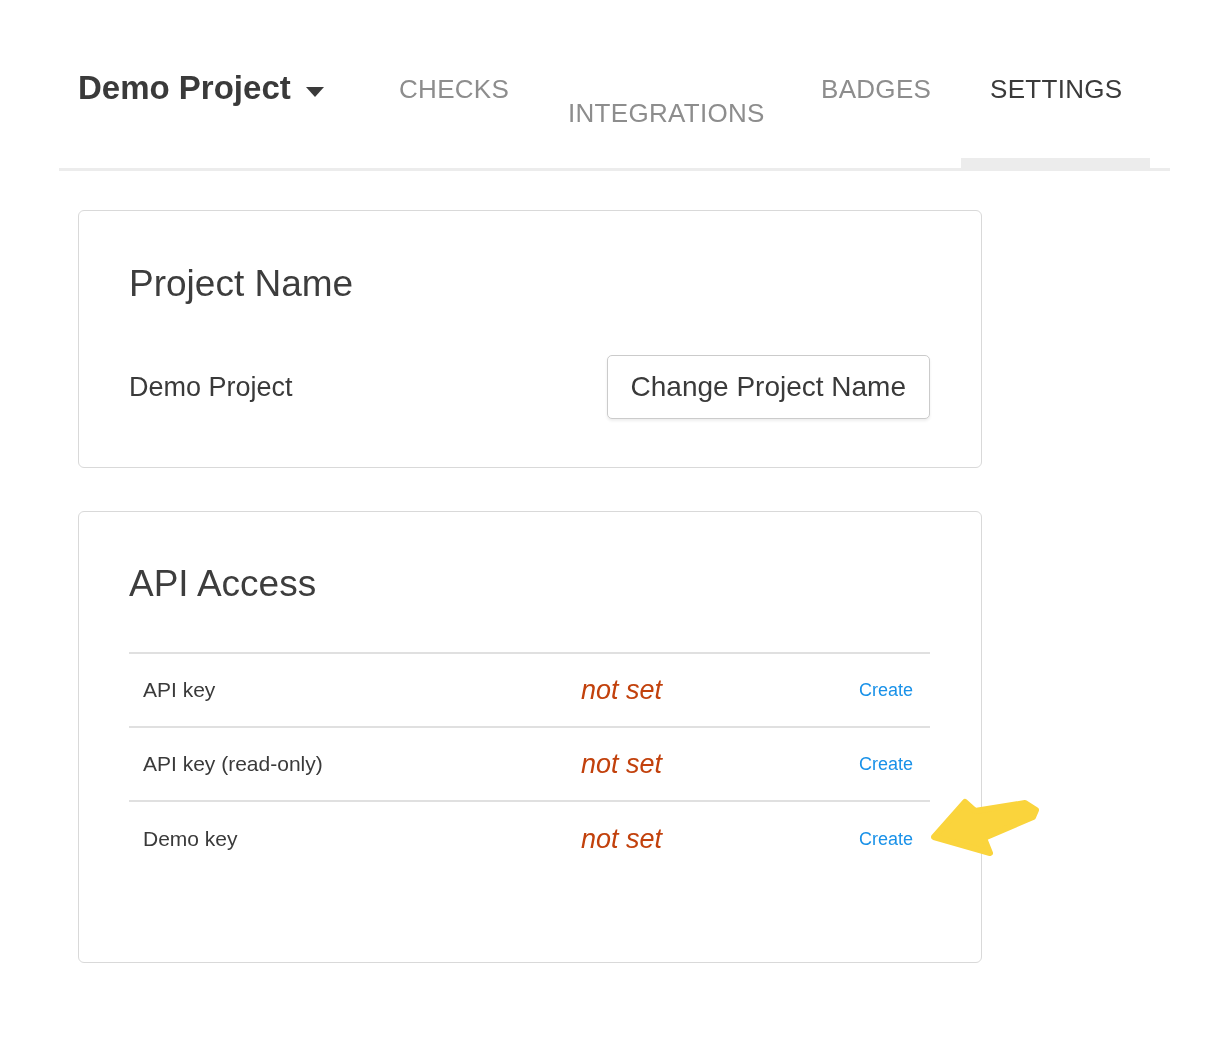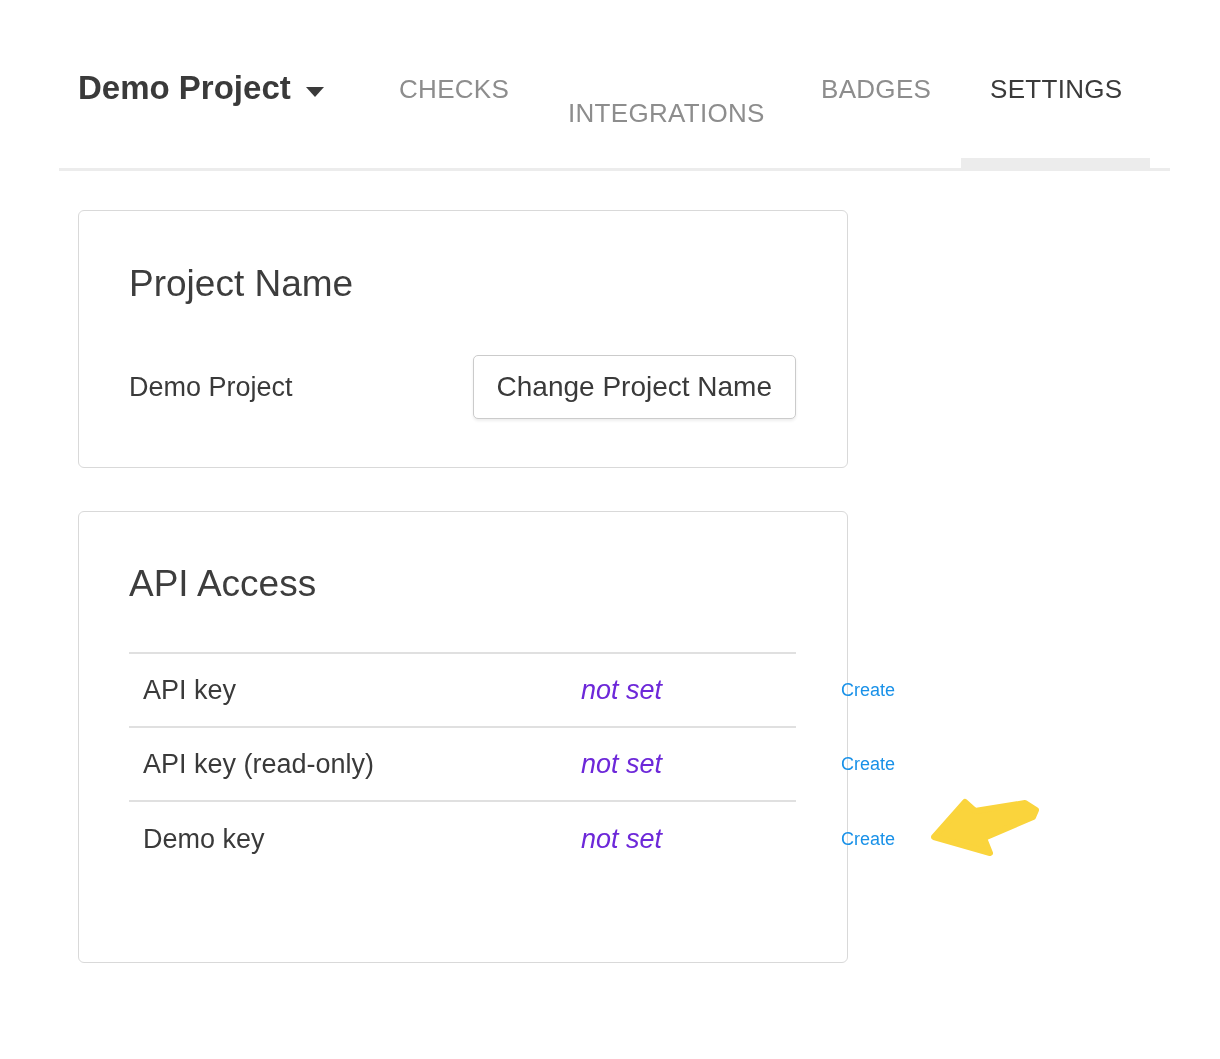--- a/index.html
+++ b/index.html
@@ -35,21 +35,21 @@
     position:absolute; left:961px; top:158px; width:189px; height:13px;
     background:#ececec;
   }
   .header-divider {
     position:absolute; left:59px; top:168px; width:1111px; height:3px;
     background:#ececec;
   }
 
   
   .card {
-    position:absolute; left:78px; width:770px; background:#fff;
+    position:absolute; left:78px; width:904px; background:#fff;
     border:1px solid #d9d9d9; border-radius:6px;
   }
   .card-project-name { top:210px; height:258px; }
   .card-api-access { top:511px; height:452px; }
   .card h2 {
     position:absolute; left:50px; font-size:37px; font-weight:400;
     color:#3d3d3d; line-height:1; white-space:nowrap;
   }
   .card-project-name h2 { top:54px; }
   .card-api-access h2 { top:53px; }
@@ -70,22 +70,22 @@
   
   .api-table {
     position:absolute; left:50px; right:51px; top:140px;
     border-top:2px solid #e0e0e0;
   }
   .trow {
     height:74px; display:grid; grid-template-columns:452px 260px 1fr;
     align-items:center; border-bottom:2px solid #e0e0e0;
   }
   .trow:last-child { border-bottom:none; }
-  .tlabel { padding-left:14px; font-size:27px; color:#3a3a3a; }
-  .tvalue { font-size:27px; font-style:italic; color:#6d28d9; }
+  .tlabel { padding-left:14px; font-size:21px; color:#3a3a3a; }
+  .tvalue { font-size:27px; font-style:italic; color:#c2410c; }
   .taction { justify-self:end; padding-right:17px; }
   .create-link {
     font-size:18px; color:#1991e8; text-decoration:none; cursor:pointer;text-align:center;
   }
 
   
   .arrow-svg {
     position:absolute; left:925px; top:790px; width:120px; height:80px;
     z-index:5; overflow:visible; pointer-events:none;
   }

